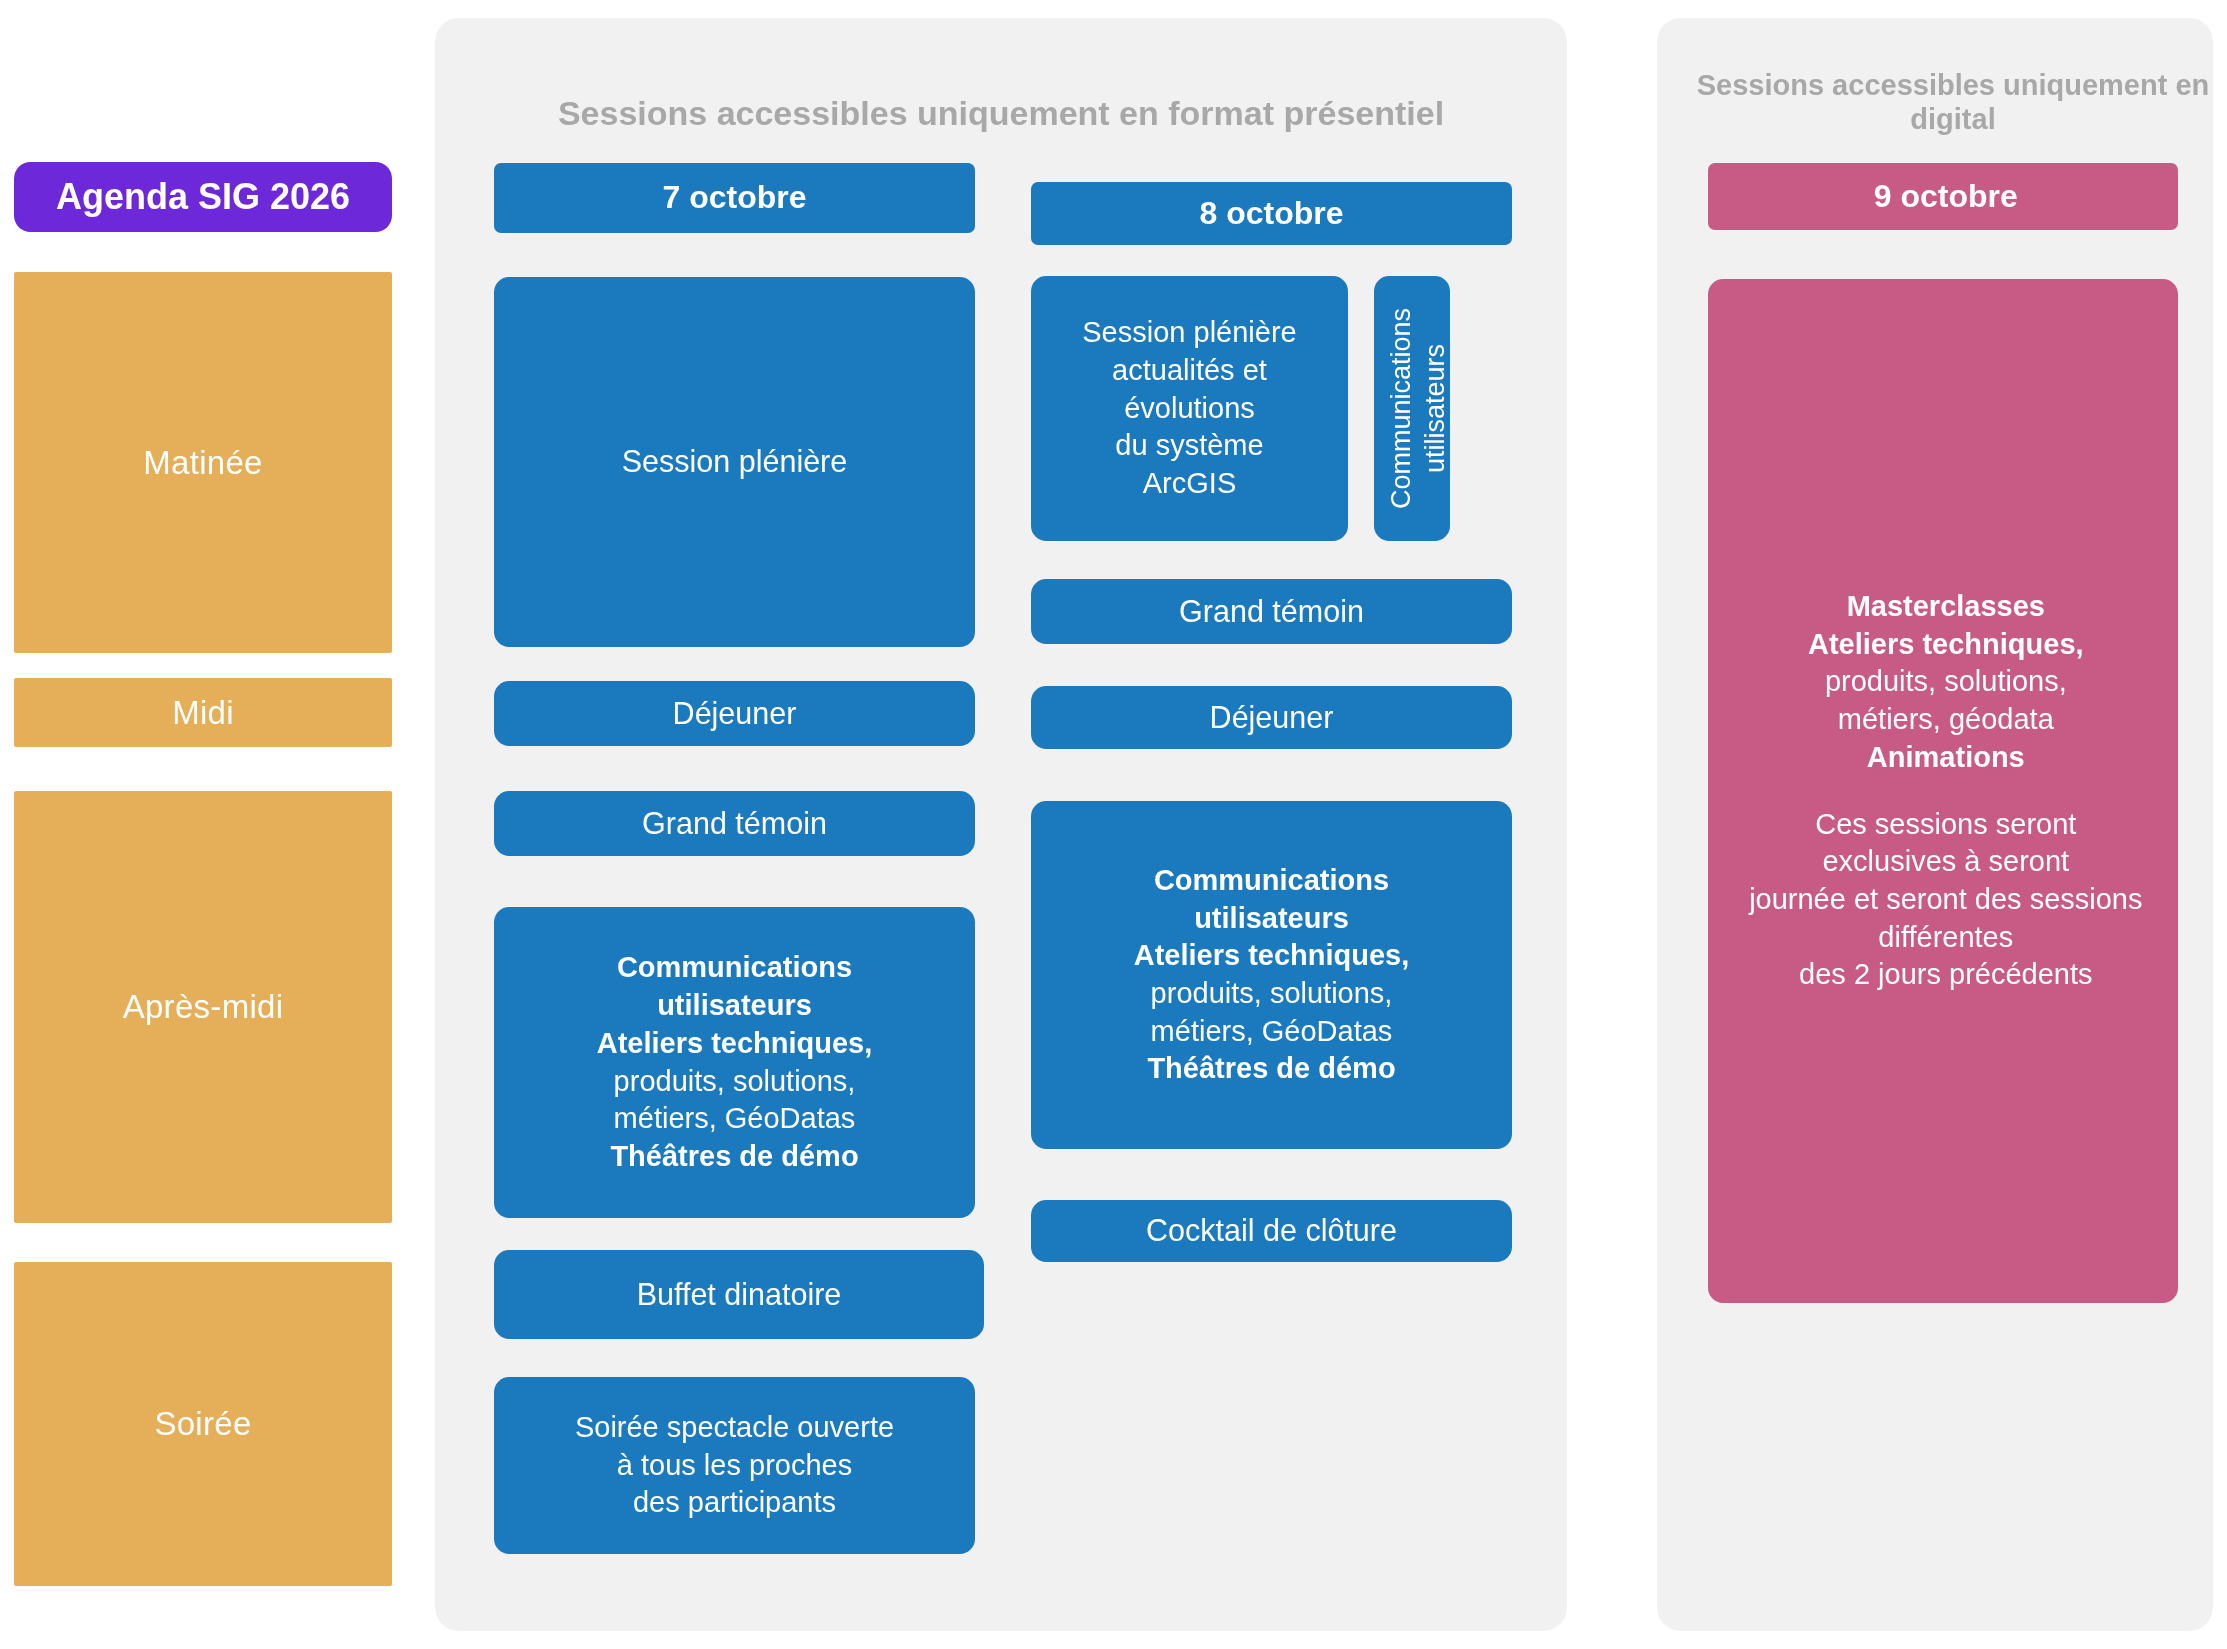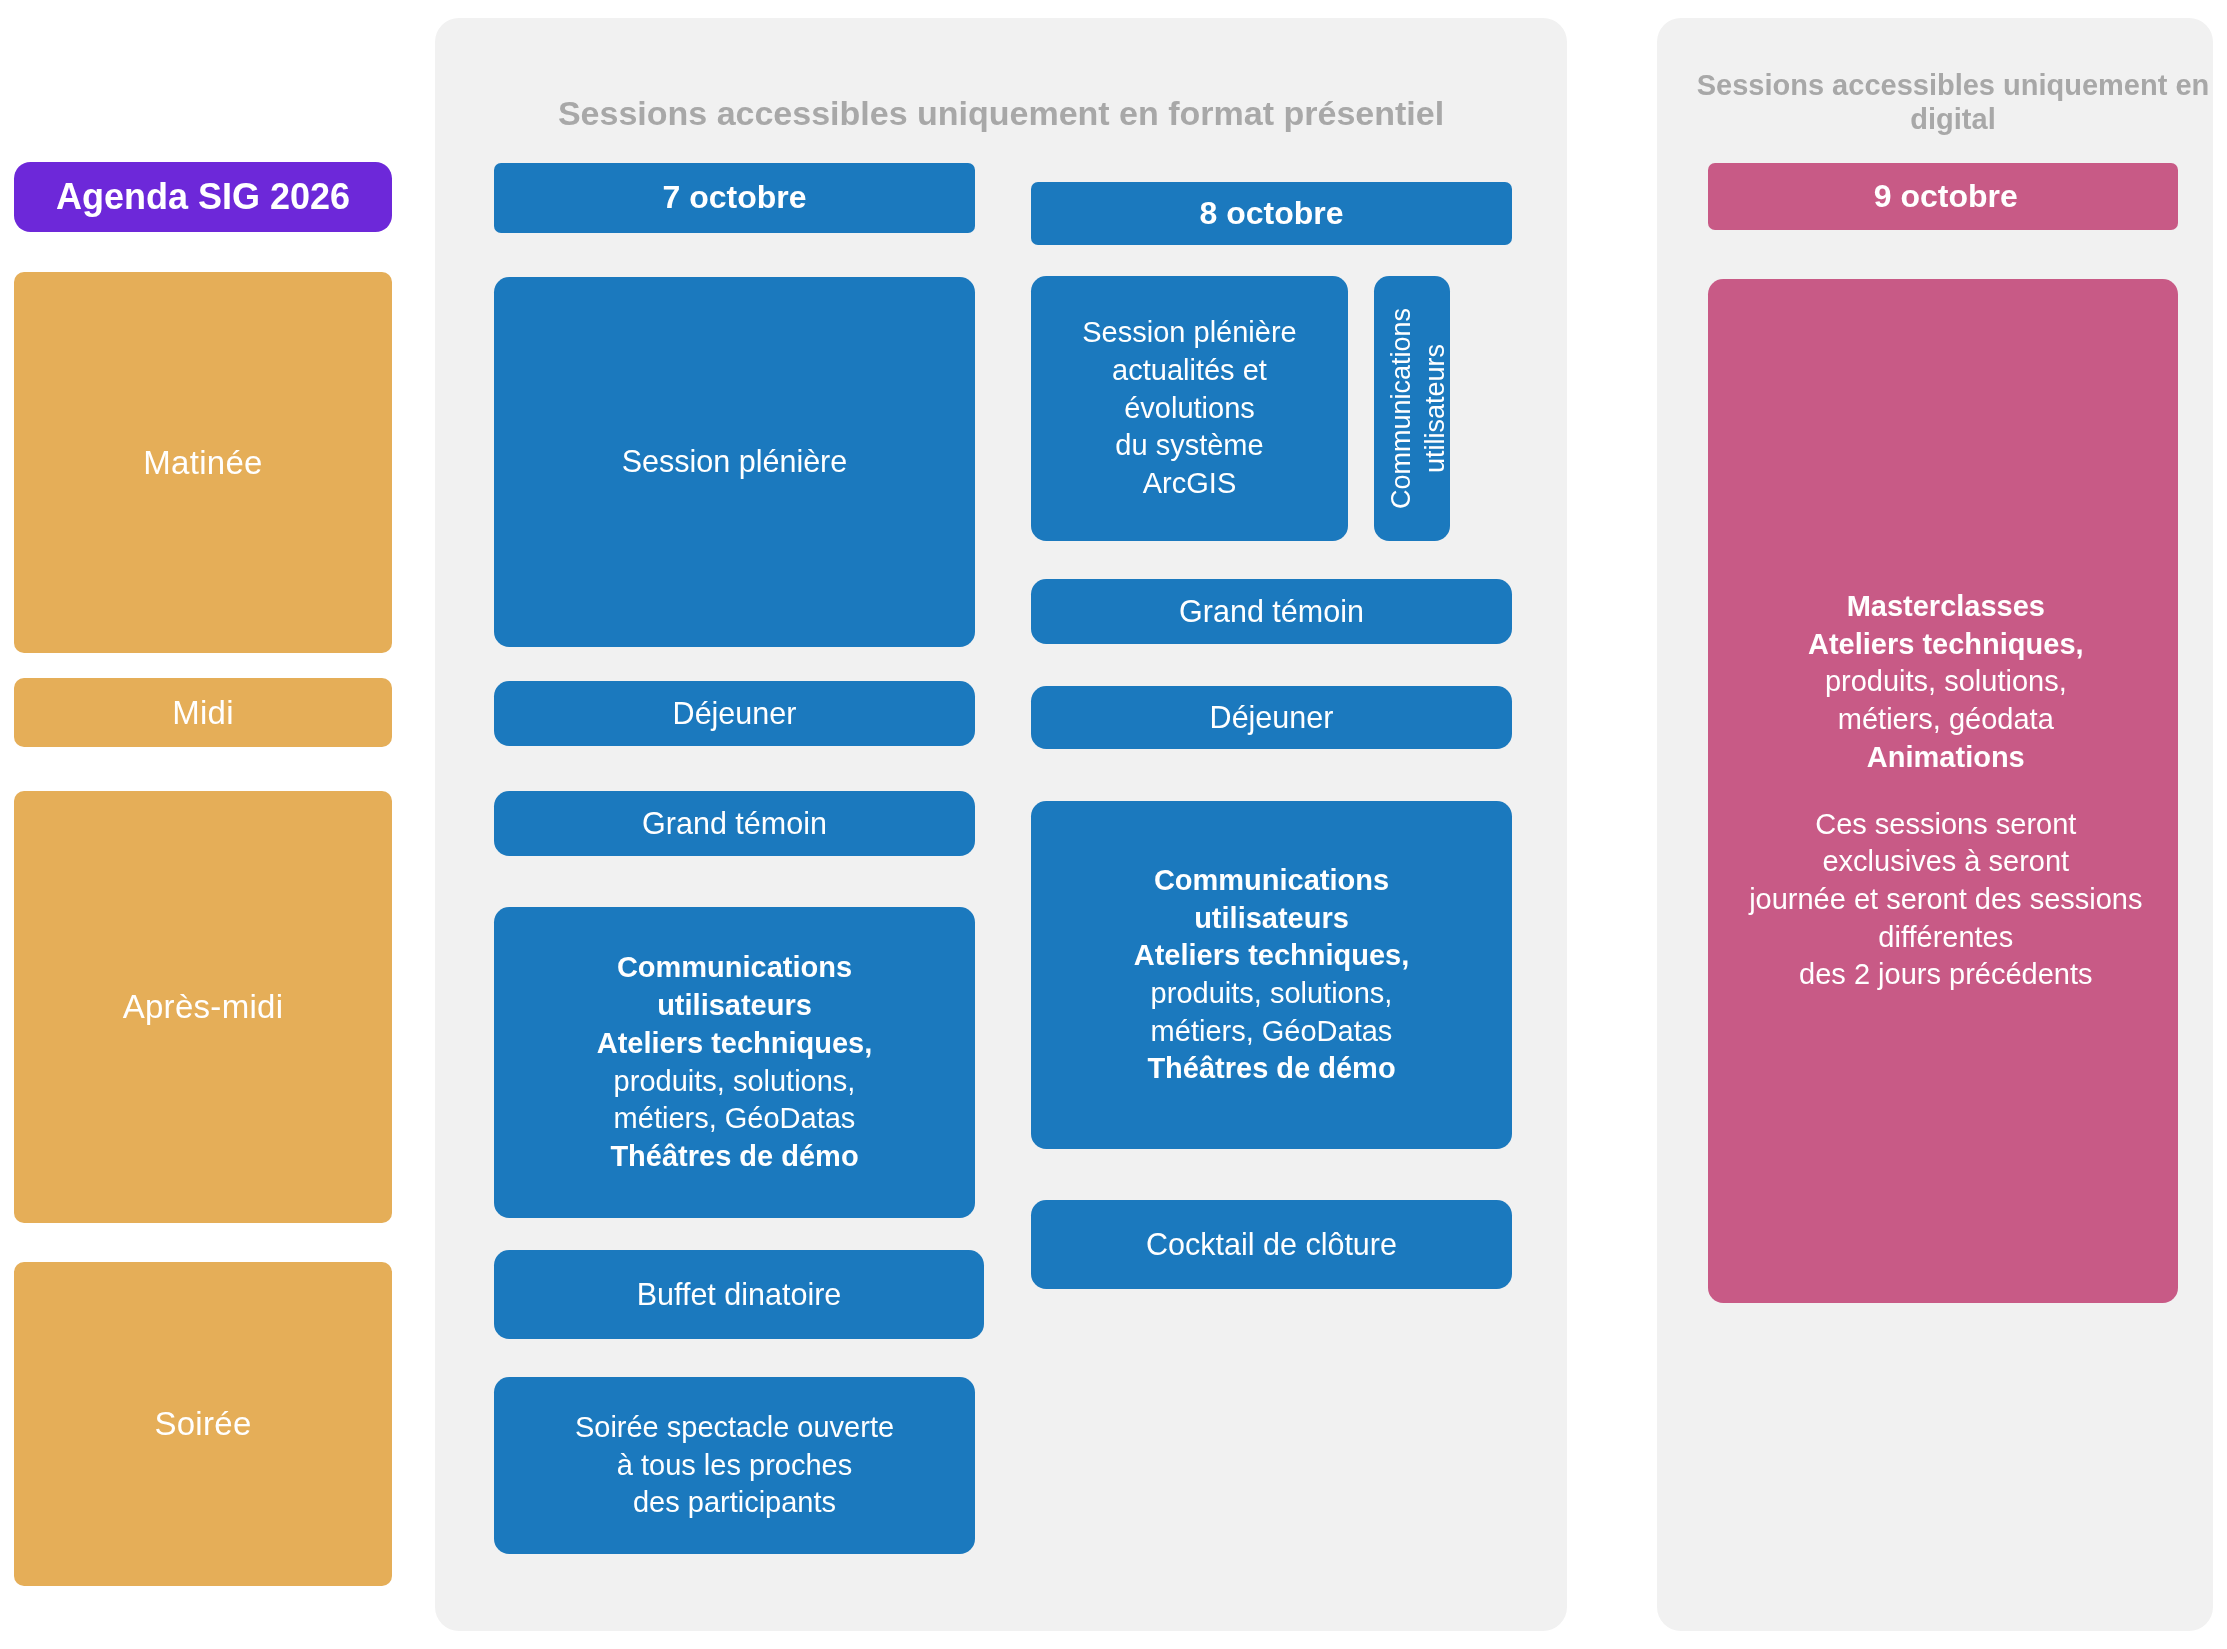--- a/index.html
+++ b/index.html
@@ -6,21 +6,21 @@
   html,body{
     width:2227px; height:1650px;
     background:#ffffff;
     font-family:"Liberation Sans", sans-serif;
     overflow:hidden;
   }
   .stage{ position:relative; width:2227px; height:1650px; }
   .timebox{
     background:#E5AE58;
     color:#ffffff;
-    border-radius:10px;
+    border-radius:2px;
     display:flex; align-items:center; justify-content:center;
     text-align:center;
     font-size:33px;
     font-weight:400;
     letter-spacing:0.3px;
   }
 
   .agenda-title{
     position:absolute; left:14px; top:162px; width:378px; height:70px;
     background:#6d28d9; color:#fff; border-radius:16.5px;
@@ -94,21 +94,21 @@
   .c1-buf   { left:494px;  top:1250px; width:490px; height:89px; font-size:30.5px; }
   .c1-soir  { left:494px;  top:1377px; width:481px; height:177px; font-size:29px; }
 
   
   .c2-day   { left:1031px; top:163px;  width:481px; height:63px; font-size:32px;margin-top:19px; }
   .c2-plen  { left:1031px; top:276px;  width:317px; height:265px; font-size:29px; }
   .c2-vcomm { left:1374px; top:276px;  width:76px; height:265px; font-size:27px; }
   .c2-grand { left:1031px; top:579px;  width:481px; height:65px; font-size:30.5px; }
   .c2-dej   { left:1031px; top:686px; width:481px; height:63px; font-size:30.5px; }
   .c2-comm  { left:1031px; top:801px; width:481px; height:348px; font-size:29px; }
-  .c2-cock  { left:1031px; top:1200px; width:481px; height:89px; font-size:30.5px; }
+  .c2-cock  { left:1031px; top:1200px; width:481px; height:62px; font-size:30.5px; }
 
   
   .c3-day   { left:1708px; top:163px;  width:470px; height:67px; font-size:32px; }
   .c3-main  { left:1708px; top:279px;  width:470px; height:1024px; font-size:29px; }
   .c3-main .txt{ padding:0 6.3px; }
   .gap{ display:block; height:29px; }
 </style>
 </head>
 <body>
 

